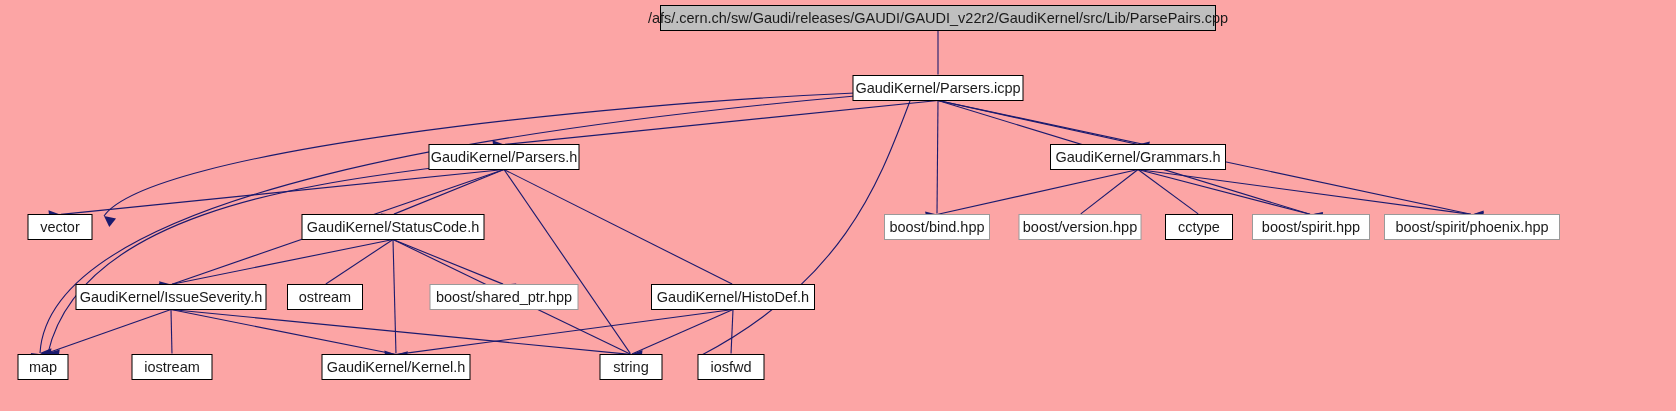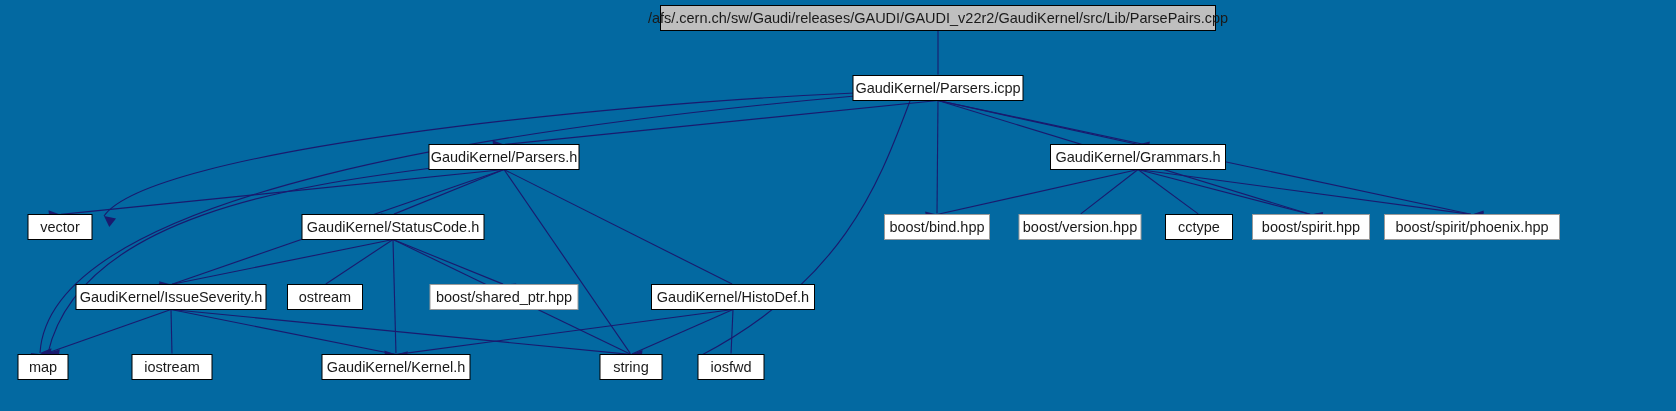--- a/index.html
+++ b/index.html
@@ -4,21 +4,21 @@
 <style>
   html, body {
     margin: 0;
     padding: 0;
     background: #ffffff;
   }
   #graph-root {
     position: relative;
     width: 1676px;
     height: 411px;
-    background: #0369a1;
+    background: #fca5a5;
     font-family: "Liberation Sans", sans-serif;
   }
   svg.graph-canvas {
     position: absolute;
     top: 0; left: 0;
     width: 1676px;
     height: 411px;
     overflow: visible;
   }
   .node-box {

